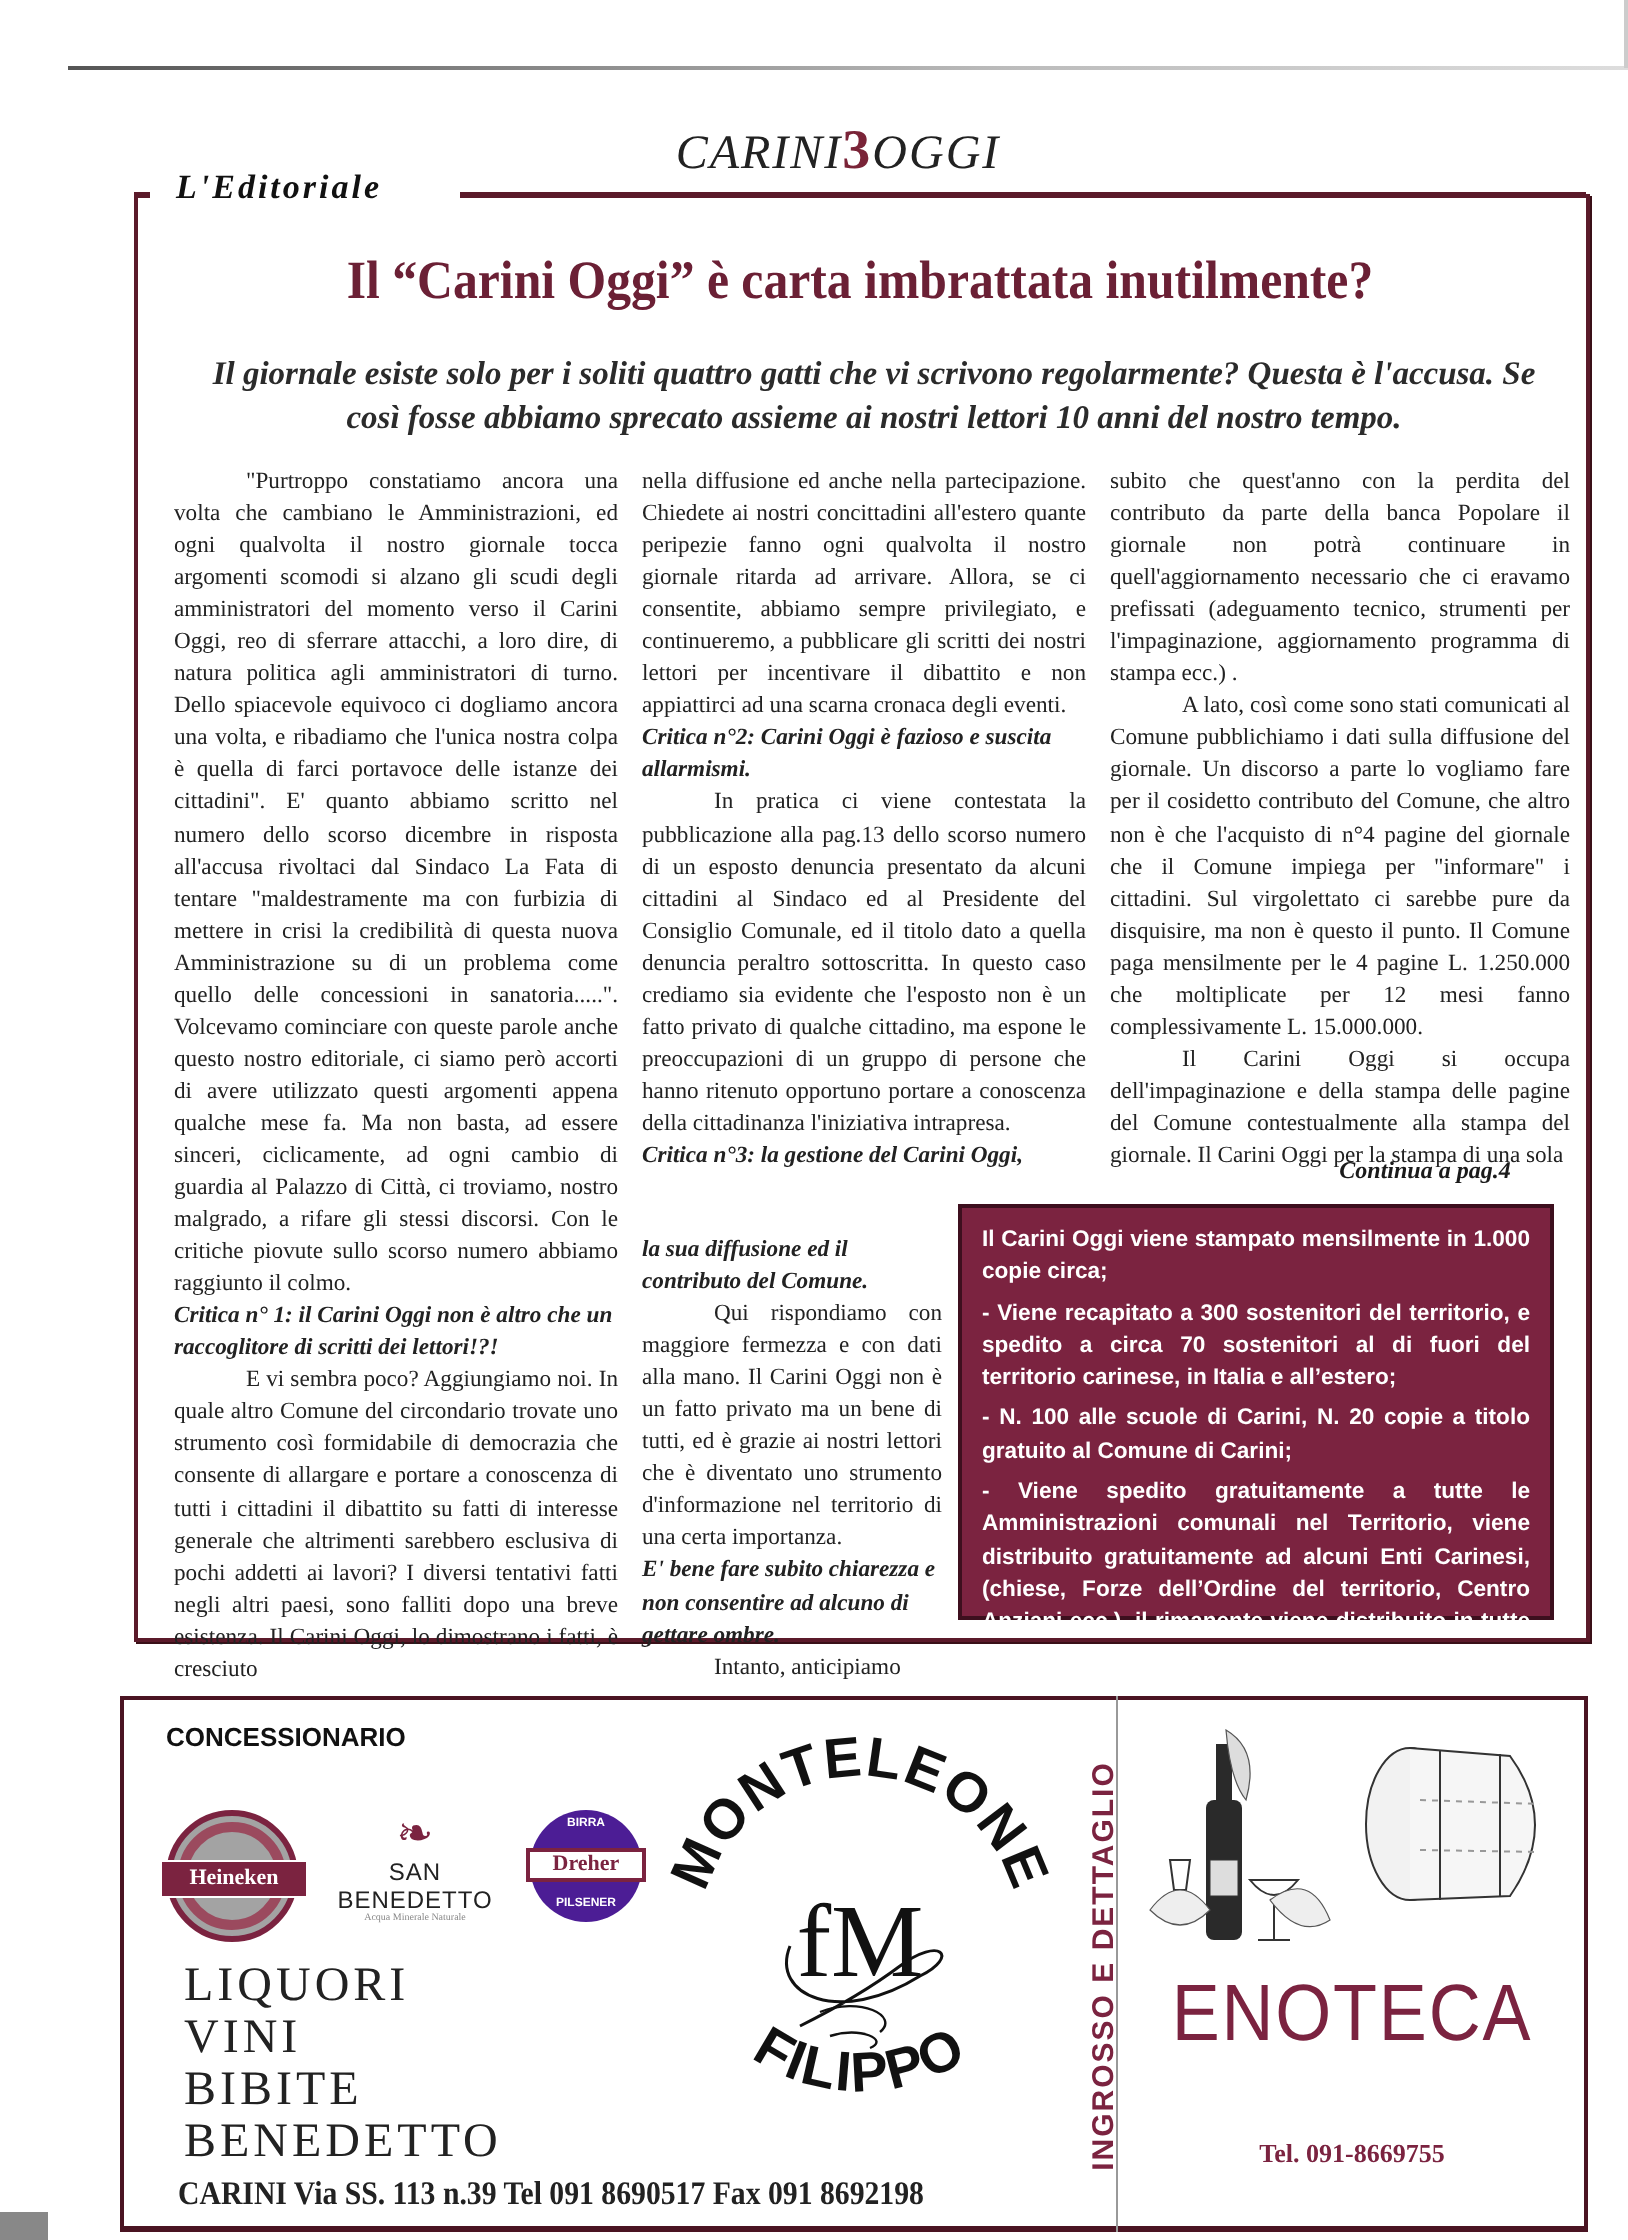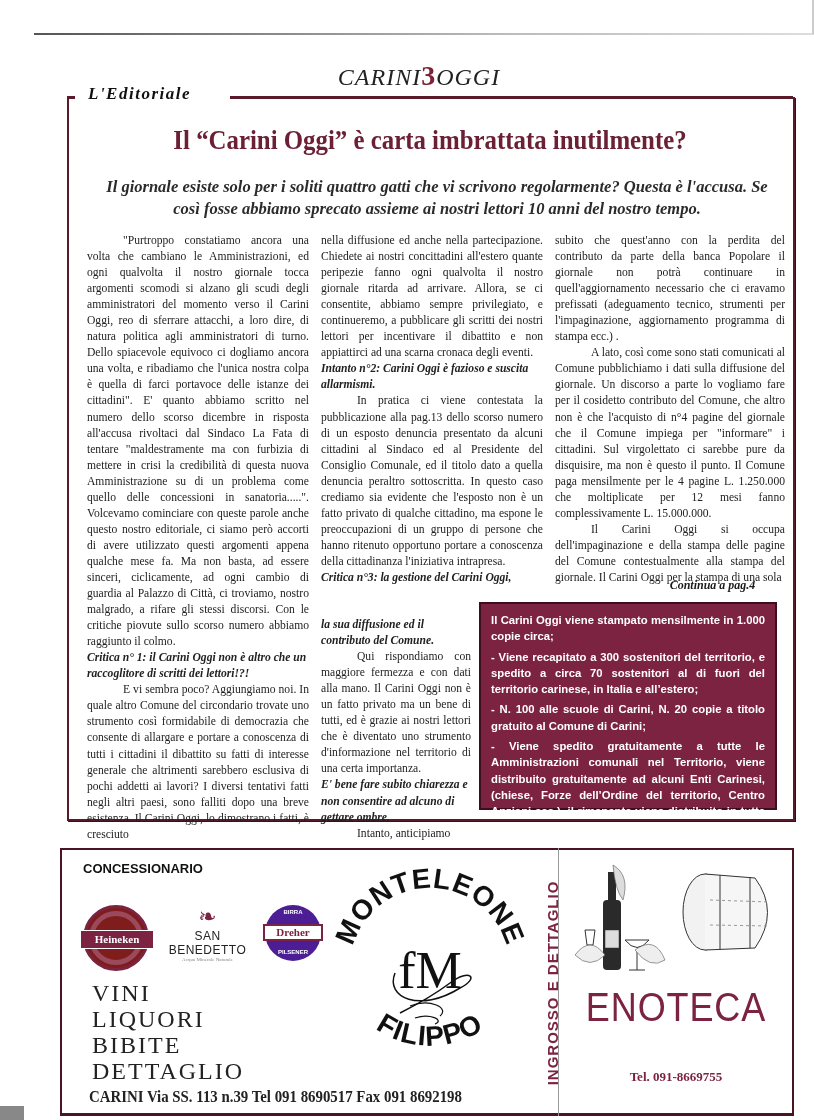--- a/index.html
+++ b/index.html
@@ -21,21 +21,21 @@
   .col1{left:87px;top:233px;width:222px;}
   .col2{left:321px;top:233px;width:222px;}
   .col2b{left:321px;top:617px;width:150px;}
   .col3{left:555px;top:233px;width:230px;}
   .cont{position:absolute;left:640px;top:578px;width:145px;text-align:center;font-style:italic;font-weight:bold;font-size:12px;}
   .infobox{position:absolute;left:479px;top:602px;width:298px;height:208px;background:#7b2340;border:2px solid #3d0f1e;color:#fff;font-family:"Liberation Sans",sans-serif;font-weight:bold;font-size:11.3px;line-height:16.3px;padding:4px 6px;box-sizing:border-box;text-align:justify;}
   .infobox p{margin:4px;}
   .ad{position:absolute;left:60px;top:848px;width:734px;height:268px;border:2px solid #4a1422;border-bottom-width:3px;box-sizing:border-box;}
   .ad-divider{position:absolute;left:558px;top:848px;width:1px;height:268px;background:#999;}
   .concess{position:absolute;left:83px;top:861px;font-family:"Liberation Sans",sans-serif;font-weight:bold;font-size:13px;color:#111;}
-  .logo-heineken{position:absolute;left:83px;top:905px;width:66px;height:66px;border-radius:50%;background:#7f1d1d;border:3px solid #7b2340;box-sizing:border-box;}
+  .logo-heineken{position:absolute;left:83px;top:905px;width:66px;height:66px;border-radius:50%;background:#a3a3a3;border:3px solid #7b2340;box-sizing:border-box;}
   .logo-heineken .band{position:absolute;left:-6px;top:22px;width:72px;height:17px;background:#7b2340;border:1px solid #fff;color:#fff;font-weight:bold;font-size:11px;text-align:center;line-height:17px;font-family:"Liberation Serif",serif;}
   .logo-heineken .ring{position:absolute;inset:3px;border-radius:50%;border:5px solid #9b4a5e;}
   .logo-sanben{position:absolute;left:160px;top:905px;width:95px;text-align:center;}
   .logo-sanben .bird{color:#7b2340;font-size:22px;line-height:24px;}
   .logo-sanben .name{font-family:"Liberation Sans",sans-serif;font-size:12px;color:#222;letter-spacing:0.5px;}
   .logo-sanben .tag{font-size:5px;color:#888;}
   .logo-dreher{position:absolute;left:265px;top:905px;width:56px;height:56px;border-radius:50%;background:#4c1d95;}
   .logo-dreher .band{position:absolute;left:-2px;top:19px;width:60px;height:17px;background:#fff;border:2px solid #7b2340;box-sizing:border-box;color:#7b2340;font-weight:bold;font-size:11px;text-align:center;line-height:13px;font-family:"Liberation Serif",serif;}
   .logo-dreher .top{position:absolute;left:0;right:0;top:4px;text-align:center;color:#fff;font-size:6px;font-weight:bold;font-family:"Liberation Sans",sans-serif;}
   .logo-dreher .bot{position:absolute;left:0;right:0;bottom:6px;text-align:center;color:#fff;font-size:6px;font-weight:bold;font-family:"Liberation Sans",sans-serif;}
@@ -71,21 +71,21 @@
 <div class="subhead">Il giornale esiste solo per i soliti quattro gatti che vi scrivono regolarmente? Questa è l'accusa. Se così fosse abbiamo sprecato assieme ai nostri lettori 10 anni del nostro tempo.</div>
 
 <div class="col col1">
   <p class="ind">"Purtroppo constatiamo ancora una volta che cambiano le Amministrazioni, ed ogni qualvolta il nostro giornale tocca argomenti scomodi si alzano gli scudi degli amministratori del momento verso il Carini Oggi, reo di sferrare attacchi, a loro dire, di natura politica agli amministratori di turno. Dello spiacevole equivoco ci dogliamo ancora una volta, e ribadiamo che l'unica nostra colpa è quella di farci portavoce delle istanze dei cittadini". E' quanto abbiamo scritto nel numero dello scorso dicembre in risposta all'accusa rivoltaci dal Sindaco La Fata di tentare "maldestramente ma con furbizia di mettere in crisi la credibilità di questa nuova Amministrazione su di un problema come quello delle concessioni in sanatoria.....". Volcevamo cominciare con queste parole anche questo nostro editoriale, ci siamo però accorti di avere utilizzato questi argomenti appena qualche mese fa. Ma non basta, ad essere sinceri, ciclicamente, ad ogni cambio di guardia al Palazzo di Città, ci troviamo, nostro malgrado, a rifare gli stessi discorsi. Con le critiche piovute sullo scorso numero abbiamo raggiunto il colmo.</p>
   <p class="crit">Critica n° 1: il Carini Oggi non è altro che un raccoglitore di scritti dei lettori!?!</p>
   <p class="ind">E vi sembra poco? Aggiungiamo noi. In quale altro Comune del circondario trovate uno strumento così formidabile di democrazia che consente di allargare e portare a conoscenza di tutti i cittadini il dibattito su fatti di interesse generale che altrimenti sarebbero esclusiva di pochi addetti ai lavori? I diversi tentativi fatti negli altri paesi, sono falliti dopo una breve esistenza. Il Carini Oggi, lo dimostrano i fatti, è cresciuto</p>
 </div>
 
 <div class="col col2">
   <p>nella diffusione ed anche nella partecipazione. Chiedete ai nostri concittadini all'estero quante peripezie fanno ogni qualvolta il nostro giornale ritarda ad arrivare. Allora, se ci consentite, abbiamo sempre privilegiato, e continueremo, a pubblicare gli scritti dei nostri lettori per incentivare il dibattito e non appiattirci ad una scarna cronaca degli eventi.</p>
-  <p class="crit">Intanto n°2: Carini Oggi è fazioso e suscita allarmismi.</p>
+  <p class="crit">Critica n°2: Carini Oggi è fazioso e suscita allarmismi.</p>
   <p class="ind">In pratica ci viene contestata la pubblicazione alla pag.13 dello scorso numero di un esposto denuncia presentato da alcuni cittadini al Sindaco ed al Presidente del Consiglio Comunale, ed il titolo dato a quella denuncia peraltro sottoscritta. In questo caso crediamo sia evidente che l'esposto non è un fatto privato di qualche cittadino, ma espone le preoccupazioni di un gruppo di persone che hanno ritenuto opportuno portare a conoscenza della cittadinanza l'iniziativa intrapresa.</p>
   <p class="crit">Critica n°3: la gestione del Carini Oggi,</p>
 </div>
 
 <div class="col col2b">
   <p class="crit">la sua diffusione ed il contributo del Comune.</p>
   <p class="ind">Qui rispondiamo con maggiore fermezza e con dati alla mano. Il Carini Oggi non è un fatto privato ma un bene di tutti, ed è grazie ai nostri lettori che è diventato uno strumento d'informazione nel territorio di una certa importanza.</p>
   <p class="crit">E' bene fare subito chiarezza e non consentire ad alcuno di gettare ombre.</p>
   <p class="ind">Intanto, anticipiamo</p>
 </div>
@@ -120,24 +120,24 @@
   <div class="tag">Acqua Minerale Naturale</div>
 </div>
 
 <div class="logo-dreher">
   <div class="top">BIRRA</div>
   <div class="band">Dreher</div>
   <div class="bot">PILSENER</div>
 </div>
 
 <div class="goods">
+  <div>LIQUORI</div>
   <div>VINI</div>
-  <div>LIQUORI</div>
   <div>BIBITE</div>
-  <div>DETTAGLIO</div>
+  <div>BENEDETTO</div>
 </div>
 
 <div class="address">CARINI Via SS. 113 n.39 Tel 091 8690517 Fax 091 8692198</div>
 
 <div class="monteleone">
   <svg viewBox="0 0 200 230">
     <defs>
       <path id="arcTop" d="M20,120 A80,80 0 0,1 180,120"></path>
       <path id="arcBot" d="M35,170 A75,55 0 0,0 165,170"></path>
     </defs>

